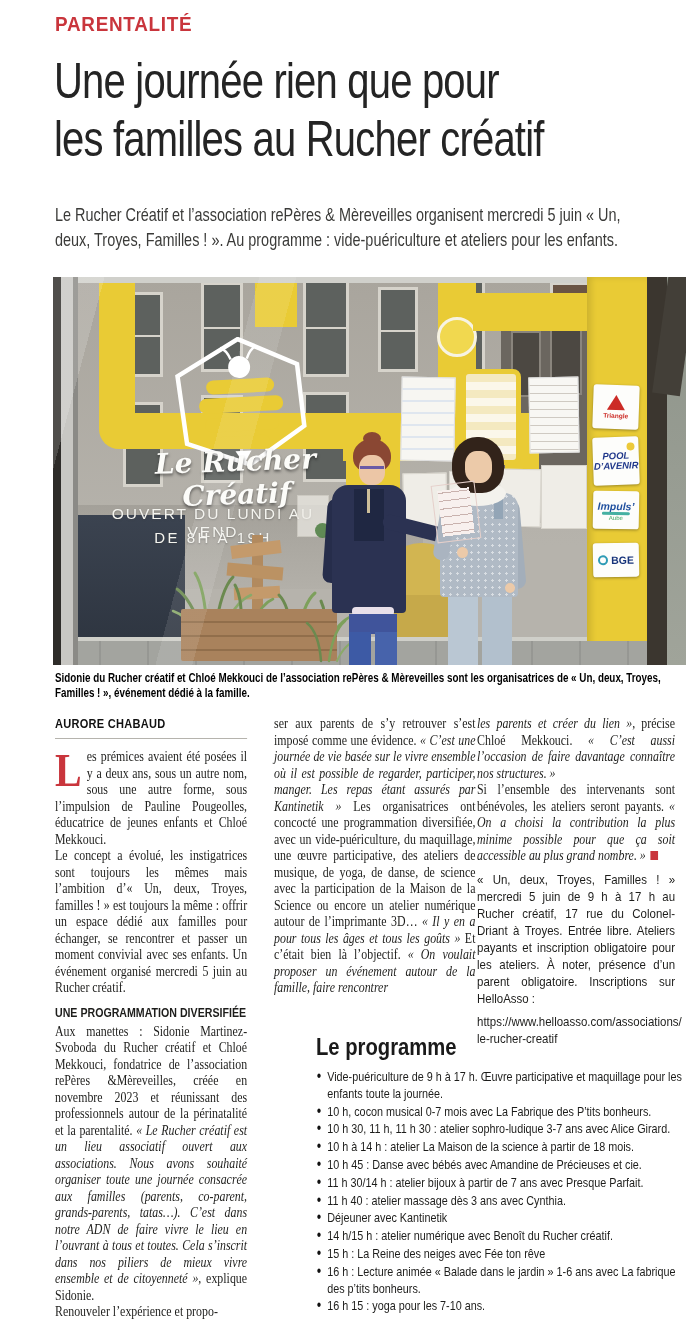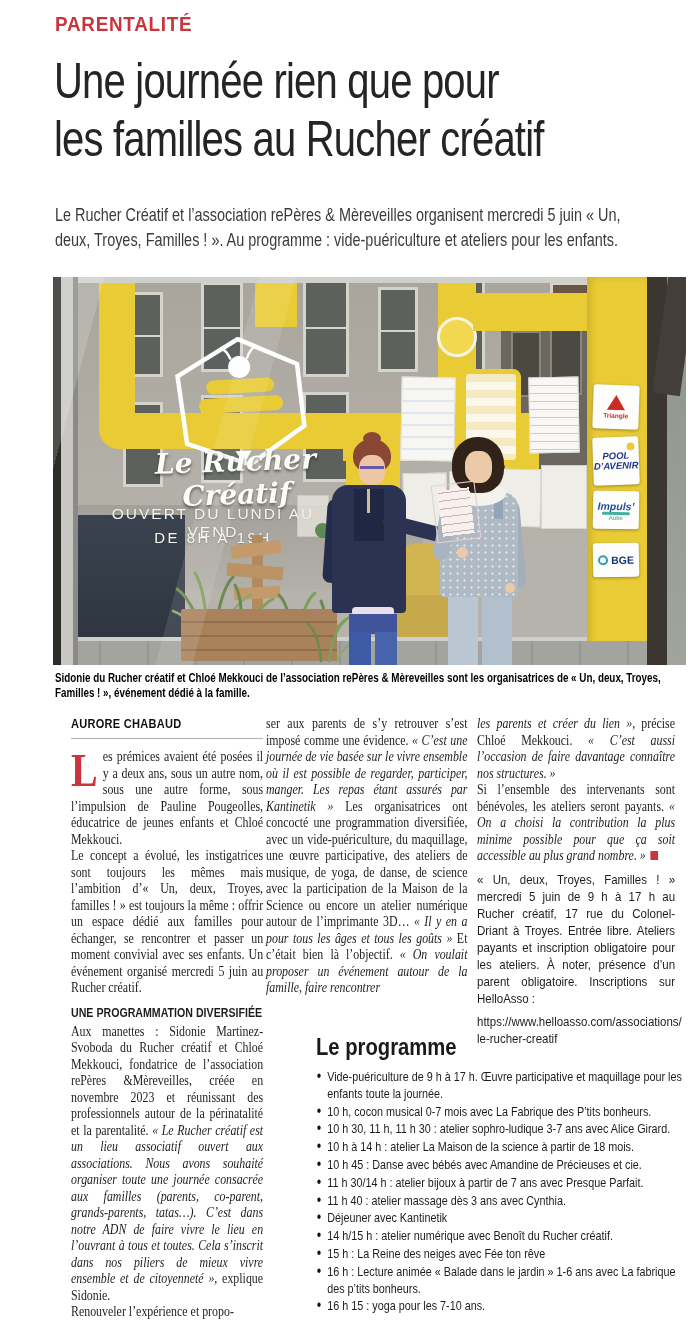--- a/index.html
+++ b/index.html
@@ -31,22 +31,22 @@
            text-shadow:0 2px 3px rgba(30,30,30,.6);text-align:center}
   .ph-hours{position:absolute;left:34px;width:252px;text-align:center;color:#f4f4ef;
             text-shadow:0 1px 2px rgba(60,60,60,.4)}
 
   
   .caption{position:absolute;left:55px;top:671px;width:608px}
   .caption-inner{width:772px;transform:scaleX(.787);transform-origin:0 0;
                  font-weight:bold;font-size:12.5px;line-height:15px;color:#000}
   .article{position:absolute;left:55px;top:716px;width:633px;height:610px}
   .col{position:absolute;top:0}
-  #col1{left:16px;width:192px}
-  #col2{left:211px;width:201px}
+  #col1{left:0;width:192px}
+  #col2{left:219px;width:201px}
   #col3{left:422px;width:198px}
   .colin{transform:scaleX(.85);transform-origin:0 0}
   #col1 .colin{width:226px}
   #col2 .colin{width:237px}
   #col3 .colin{width:233px}
   .byline{font-weight:bold;font-size:13px;letter-spacing:.3px;color:#111}
   .byline-rule{border:0;border-top:1px solid #b5b3ad;margin:7px 0 10px}
   .body-p{font-family:"Liberation Serif",serif;font-size:14px;line-height:16.5px;
           text-align:justify;margin:0;color:#1d1d1b}
   .i{font-style:italic}

